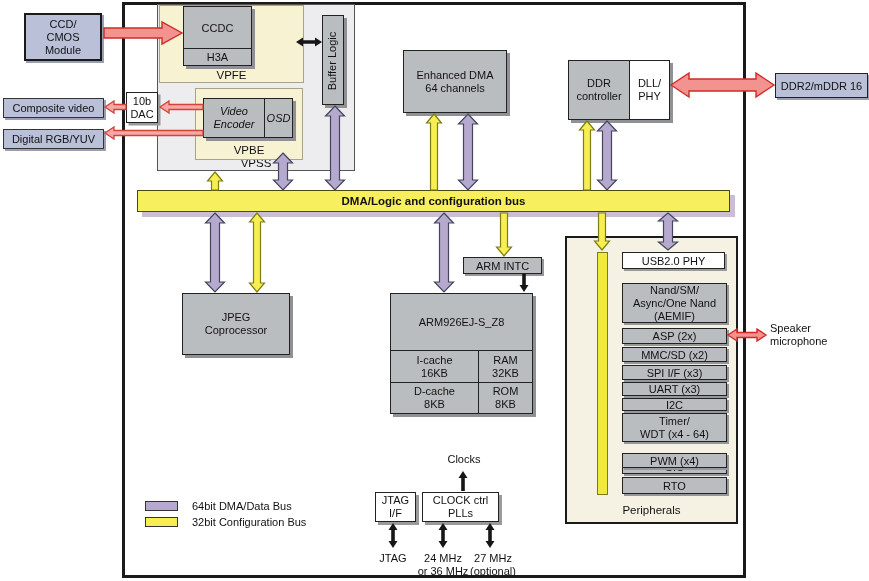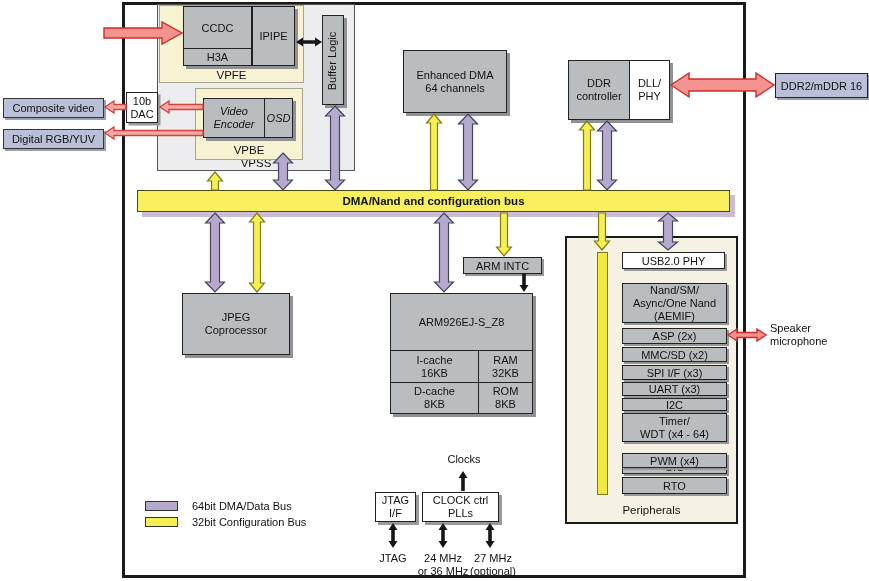--- a/index.html
+++ b/index.html
@@ -25,33 +25,35 @@
   .arm-cell{border-top:1.5px solid #222;display:flex;align-items:center;justify-content:center;text-align:center;}
   .arm-cell.rightcol{border-left:1.5px solid #222;}
 </style>
 </head>
 <body>
 
 <div id="canvas">
 
   <div class="abs" style="left:122px;top:2px;width:624px;height:576px;border:3px solid #1a1a1a;"></div>
 
+  <div class="abs ctr blue ml" style="left:24px;top:13px;width:78px;height:48px;border:2.5px solid #1a1a1a;">CCD/
+CMOS
+Module</div>
   <div class="abs ctr blue" style="left:3px;top:98px;width:101px;height:20px;">Composite video</div>
   <div class="abs ctr blue" style="left:3px;top:129px;width:101px;height:20px;">Digital RGB/YUV</div>
 
   <div class="abs" style="left:157px;top:4px;width:198px;height:167px;background:#ededef;border:1px solid #555;">
     <div class="label-bottom" style="font-size:11.5px;">VPSS</div>
   </div>
 
   <div class="abs cream" style="left:159px;top:5px;width:145px;height:78px;">
     <div class="label-bottom" style="font-size:11.5px;">VPFE</div>
   </div>
   <div class="abs ctr grey" style="left:183px;top:6px;width:69px;height:43px;">CCDC</div>
   <div class="abs ctr grey" style="left:183px;top:48px;width:69px;height:18px;">H3A</div>
-  <div class="abs ctr grey" style="left:252px;top:6px;width:43px;height:60px;">IPIPE</div>
 
   <div class="abs grey" style="left:322px;top:15px;width:22px;height:90px;">
     <span class="abs ctr" style="left:-36px;top:38px;width:90px;height:14px;transform:rotate(-90deg);">Buffer Logic</span>
   </div>
 
   <div class="abs cream" style="left:195px;top:88px;width:108px;height:72px;">
     <div class="label-bottom" style="font-size:11.5px;bottom:3px;">VPBE</div>
   </div>
   <div class="abs grey" style="left:203px;top:98px;width:90px;height:40px;display:flex;font-style:italic;">
     <div class="ctr ml" style="width:60px;height:100%;">Video
@@ -67,21 +69,21 @@
 
   <div class="abs" style="left:568px;top:60px;width:102px;height:60px;box-shadow:3px 3px 0 #8f9194;display:flex;">
     <div class="ctr ml" style="width:62px;height:100%;background:#babdc0;border:1.5px solid #222;box-sizing:border-box;">DDR
 controller</div>
     <div class="ctr ml" style="flex:1;height:100%;background:#fff;border:1.5px solid #222;border-left:none;box-sizing:border-box;">DLL/
 PHY</div>
   </div>
 
   <div class="abs ctr blue" style="left:775px;top:73px;width:93px;height:25px;border:1.5px solid #222;">DDR2/mDDR 16</div>
 
-  <div class="abs ctr" style="left:137px;top:190px;width:593px;height:22px;background:#f8ef5e;border:1px solid #4a4a10;box-shadow:5px 5px 0 #cbbdd6;font-weight:bold;font-size:11.5px;">DMA/Nand and configuration bus</div>
+  <div class="abs ctr" style="left:137px;top:190px;width:593px;height:22px;background:#f8ef5e;border:1px solid #4a4a10;box-shadow:5px 5px 0 #cbbdd6;font-weight:bold;font-size:11.5px;">DMA/Logic and configuration bus</div>
 
   <div class="abs ctr greysm" style="left:463px;top:257px;width:79px;height:17px;">ARM INTC</div>
 
   <div class="abs ctr grey ml" style="left:182px;top:293px;width:108px;height:62px;">JPEG
 Coprocessor</div>
 
   <div class="abs grey" style="left:390px;top:293px;width:143px;height:121px;">
     <div class="ctr" style="position:absolute;left:0;right:0;top:0;height:55px;">ARM926EJ-S_Z8</div>
     <div class="arm-grid">
       <div class="arm-cell ml">I-cache

